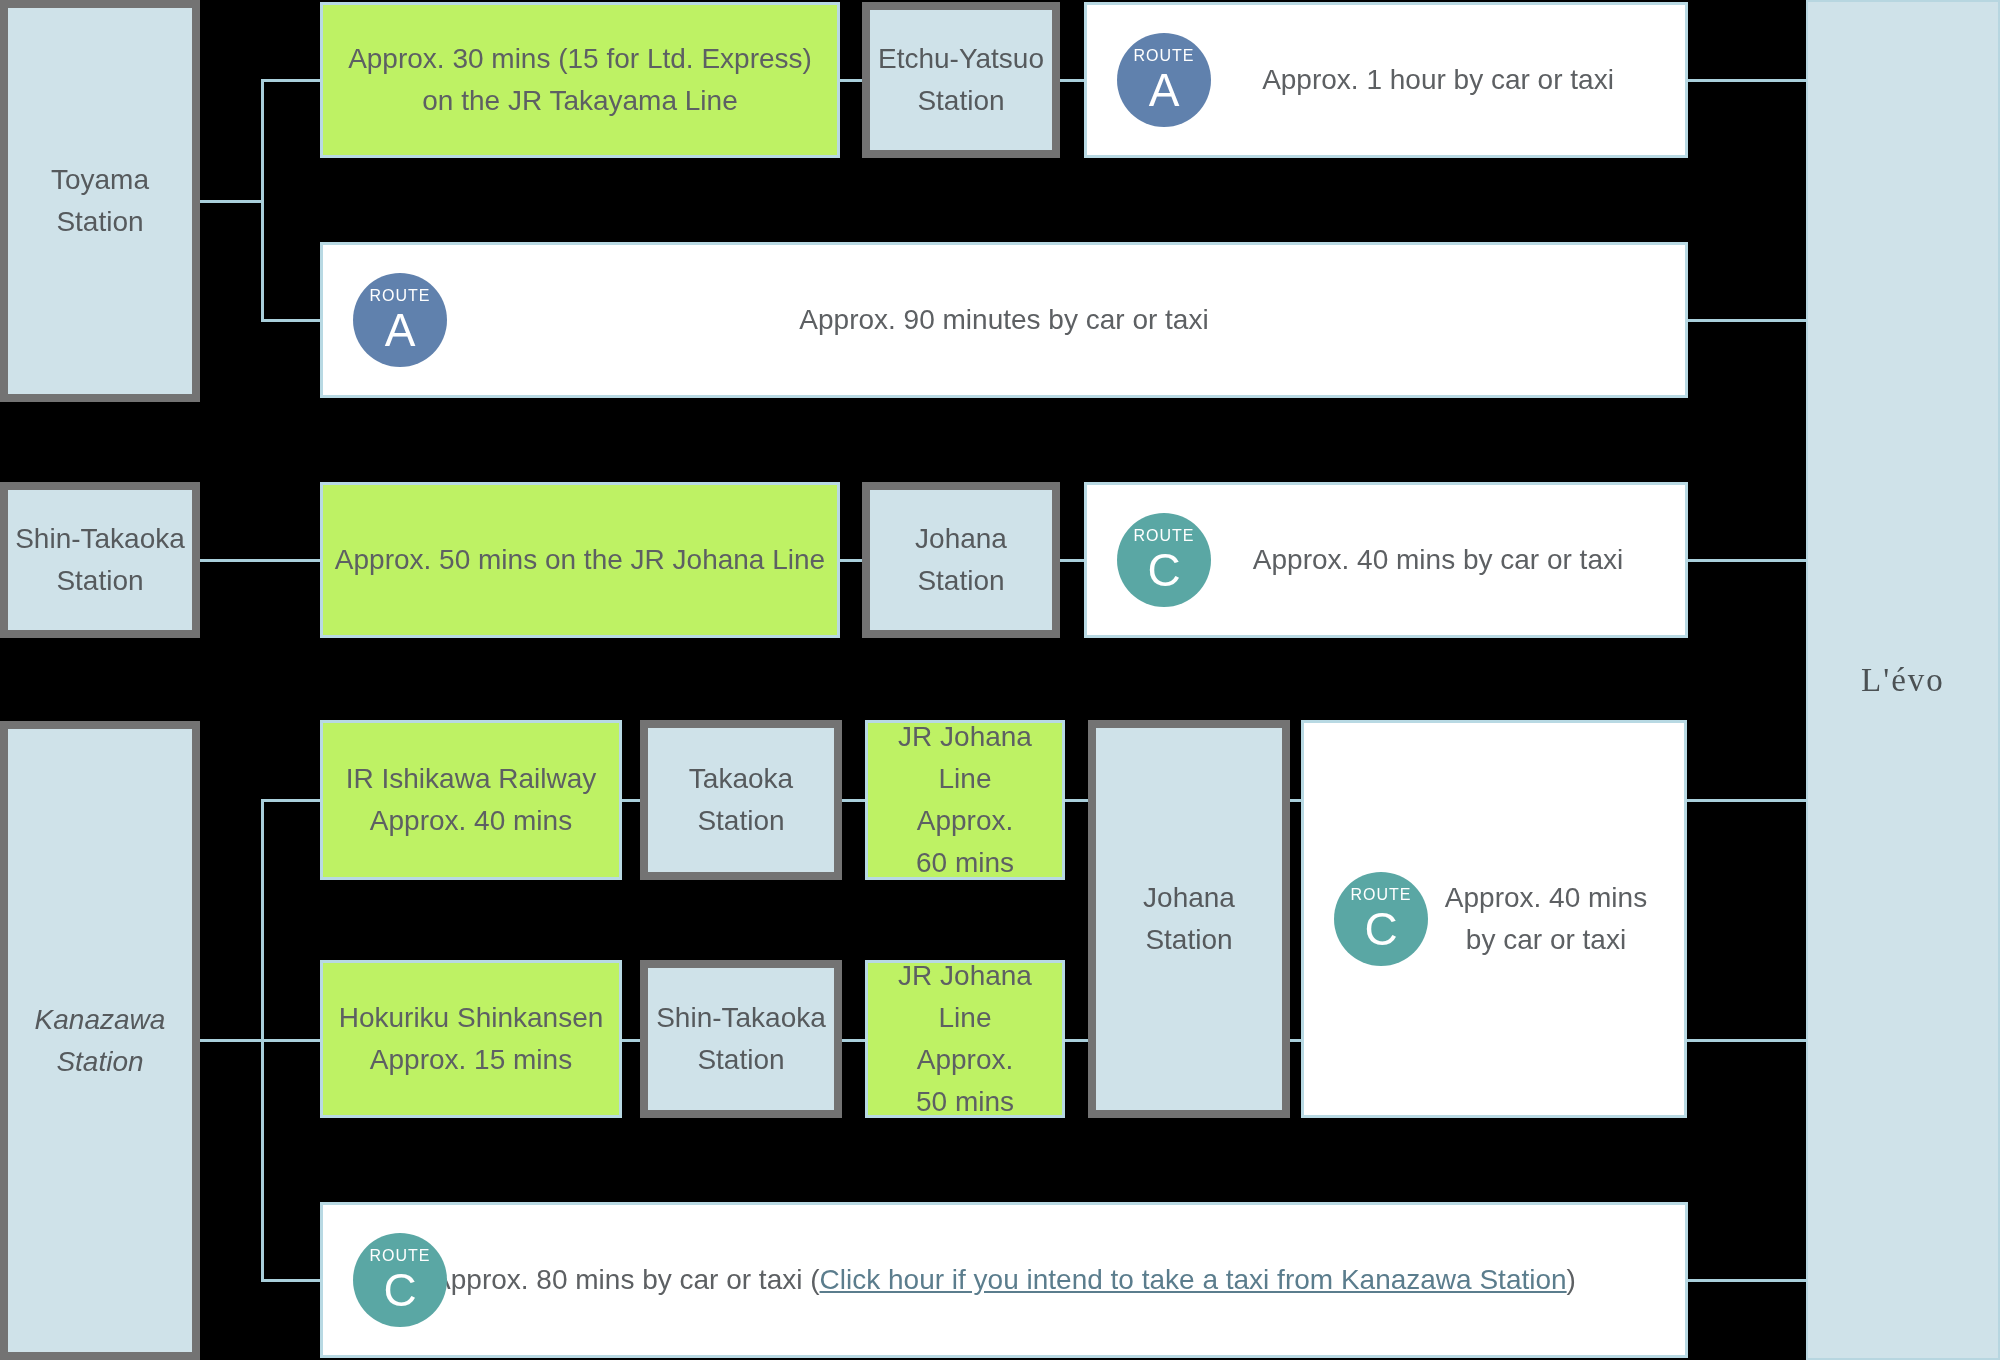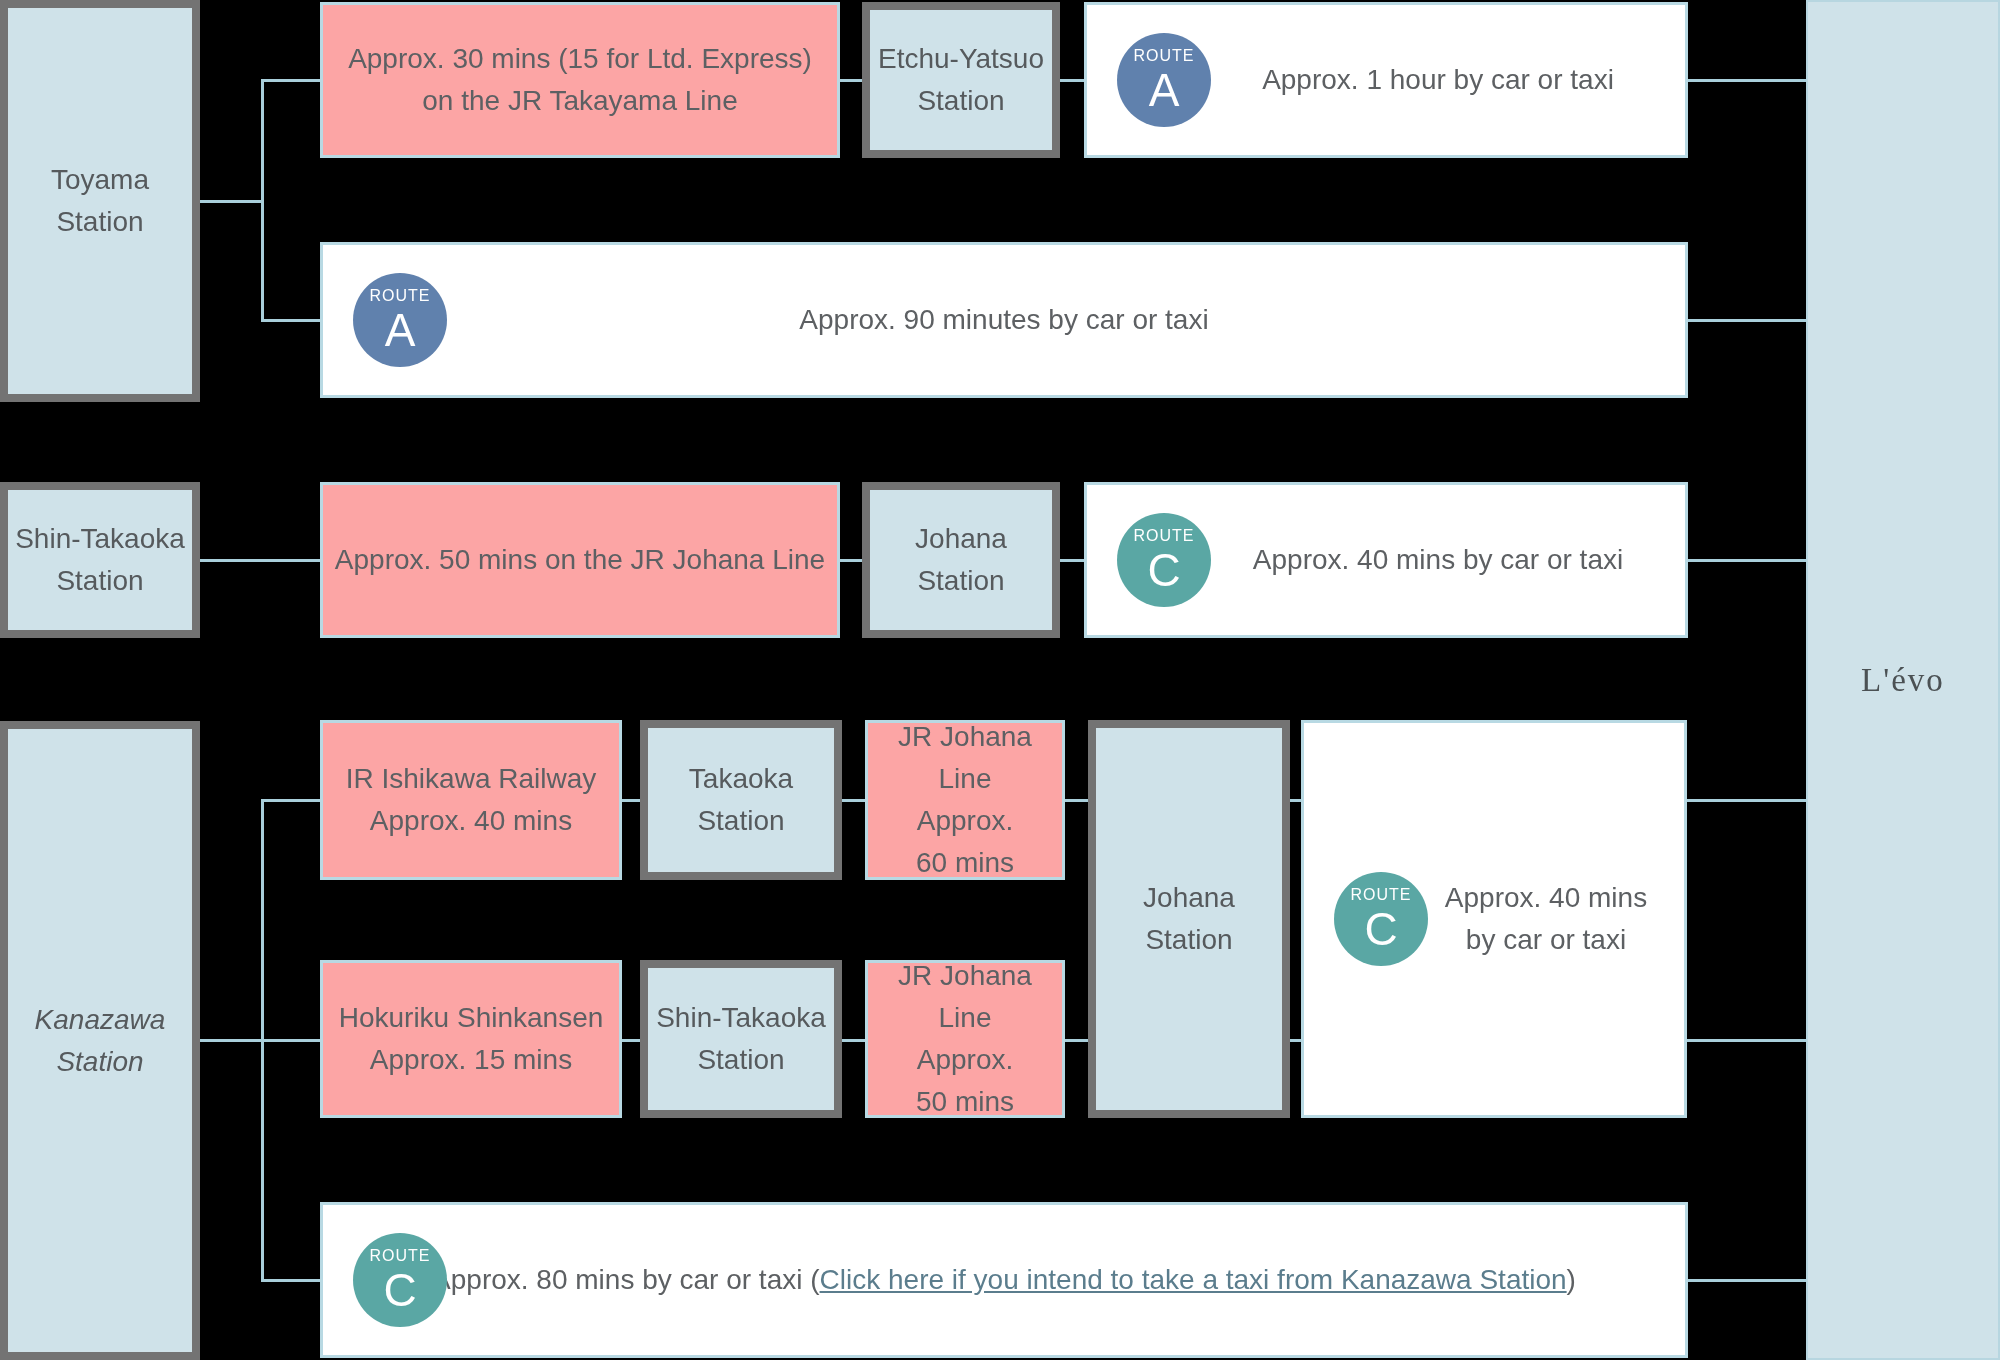--- a/index.html
+++ b/index.html
@@ -11,21 +11,21 @@
   .abs{position:absolute;box-sizing:border-box;}
   
   .st{
     background:#cfe2e9;border:8px solid #737373;
     display:flex;align-items:center;justify-content:center;
     text-align:center;white-space:pre-line;
     font-size:28px;line-height:1.5;color:#565a5d;
   }
   
   .wb{
-    background:#fca5a5;border:3px solid #b8d9e3;
+    background:#bef264;border:3px solid #b8d9e3;
     display:flex;align-items:center;justify-content:center;
     text-align:center;white-space:pre-line;
     font-size:28px;line-height:1.5;color:#5d6063;
   }
   
   .rb{
     background:#ffffff;border:3px solid #b8d9e3;
     display:flex;align-items:center;position:absolute;box-sizing:border-box;
   }
   .rb-text{
@@ -134,21 +134,21 @@
 
   <div class="abs wb" style="left:865px;top:960px;width:200px;height:158px;">JR Johana Line
 Approx.
 50 mins</div>
 
   <div class="rb" style="left:320px;top:1202px;width:1368px;height:156px;">
     <div class="badge badge-c">
       <span class="rt">ROUTE</span>
       <span class="lt">C</span>
     </div>
-    <div class="rb-text"><span>Approx. 80 mins by car or taxi (</span><a href="#" class="link">Click here if you intend to take a taxi from Kanazawa Station</a><span>)</span></div>
+    <div class="rb-text"><span>Approx. 80 mins by car or taxi (</span><a href="#" class="link">Click hour if you intend to take a taxi from Kanazawa Station</a><span>)</span></div>
   </div>
 
   <div class="cn" style="left:200px;top:200px;width:62px;height:3px;"></div>
   <div class="cn" style="left:261px;top:79px;width:3px;height:243px;"></div>
   <div class="cn" style="left:261px;top:79px;width:59px;height:3px;"></div>
   <div class="cn" style="left:261px;top:319px;width:59px;height:3px;"></div>
 
   <div class="cn" style="left:840px;top:79px;width:22px;height:3px;"></div>
   <div class="cn" style="left:1060px;top:79px;width:24px;height:3px;"></div>
   <div class="cn" style="left:1688px;top:79px;width:118px;height:3px;"></div>

